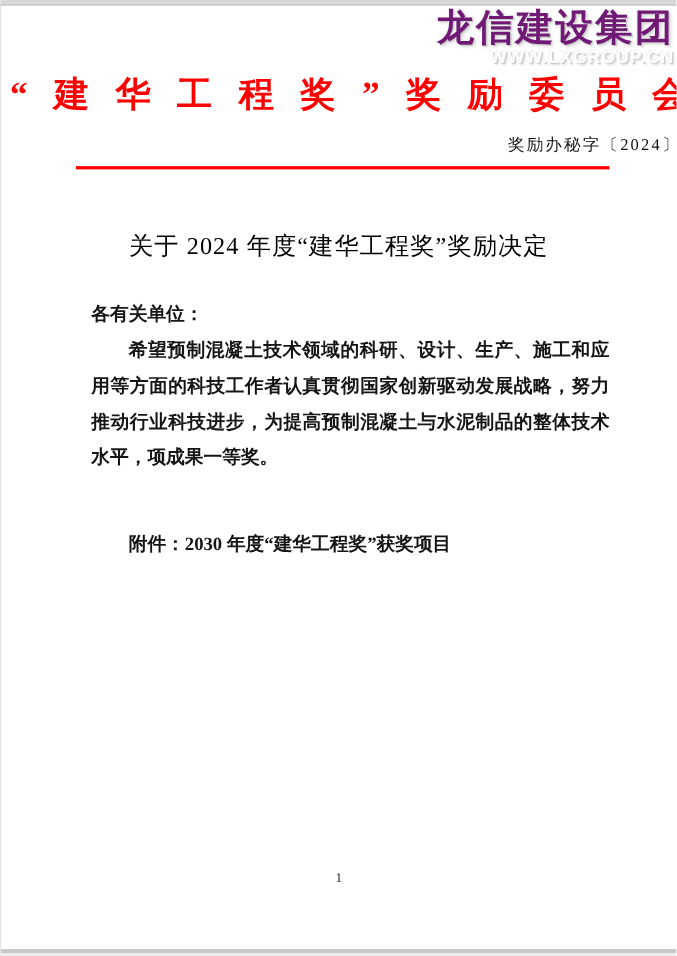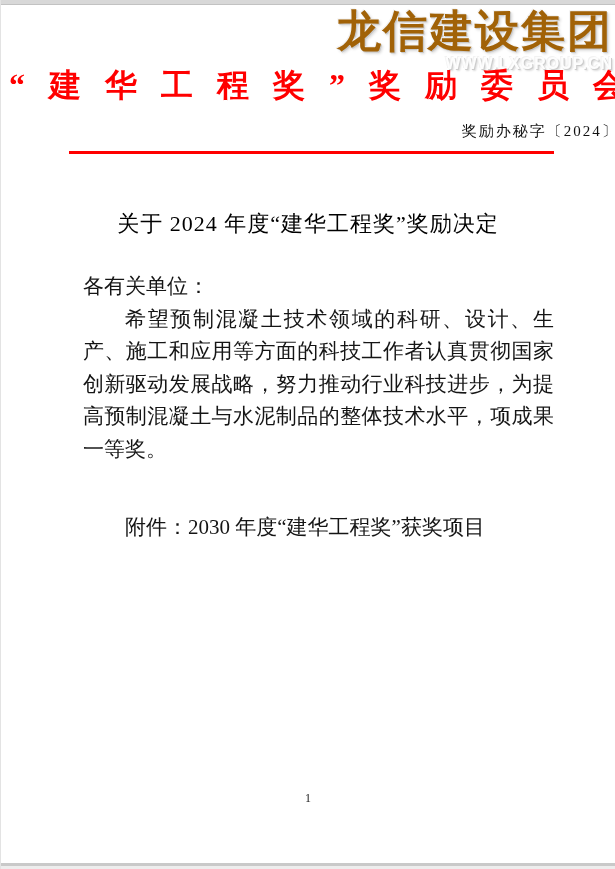--- a/index.html
+++ b/index.html
@@ -38,23 +38,23 @@
     position: absolute;
     top: 7px;
     right: 2px;
     text-align: right;
     font-family: "Liberation Sans", "DejaVu Sans", sans-serif;
     font-weight: bold;
     user-select: none;
     line-height: 1.1;
   }
   .wm-line1 {
-    font-size: 44px;
+    font-size: 34px;
     letter-spacing: 2px;
-    color: #a16207;
+    color: #701a75;
     text-shadow: -1px -1px 0 #f2f2f2, 1px 1px 0 #c9c9c9, 2px 2px 3px #d6d6d6;
     text-align: right;
   }
   .wm-line2 {
     font-size: 16px;
     letter-spacing: 1px;
     color: #fdfdfd;
     text-shadow: -1px -1px 0 #f2f2f2, 1px 1px 0 #cccccc, 2px 2px 2px #dadada;
     text-align: right;
   }
@@ -99,24 +99,25 @@
     font-size: 22px;
     font-weight: normal;
     color: #000000;
     letter-spacing: 1px;
   }
   .body-block {
     position: absolute;
     top: 270px;
     left: 82px;
     width: 471px;
-    font-size: 21px;
+    font-size: 17px;
     line-height: 32.5px;
     text-align: justify;
     color: #151515;
+    font-weight: bold;
   }
   .body-block p {
     margin: 0;
   }
   .para {
     text-indent: 2em;
   }
   .attachment {
     margin-top: 46px !important;
     text-indent: 2em;

